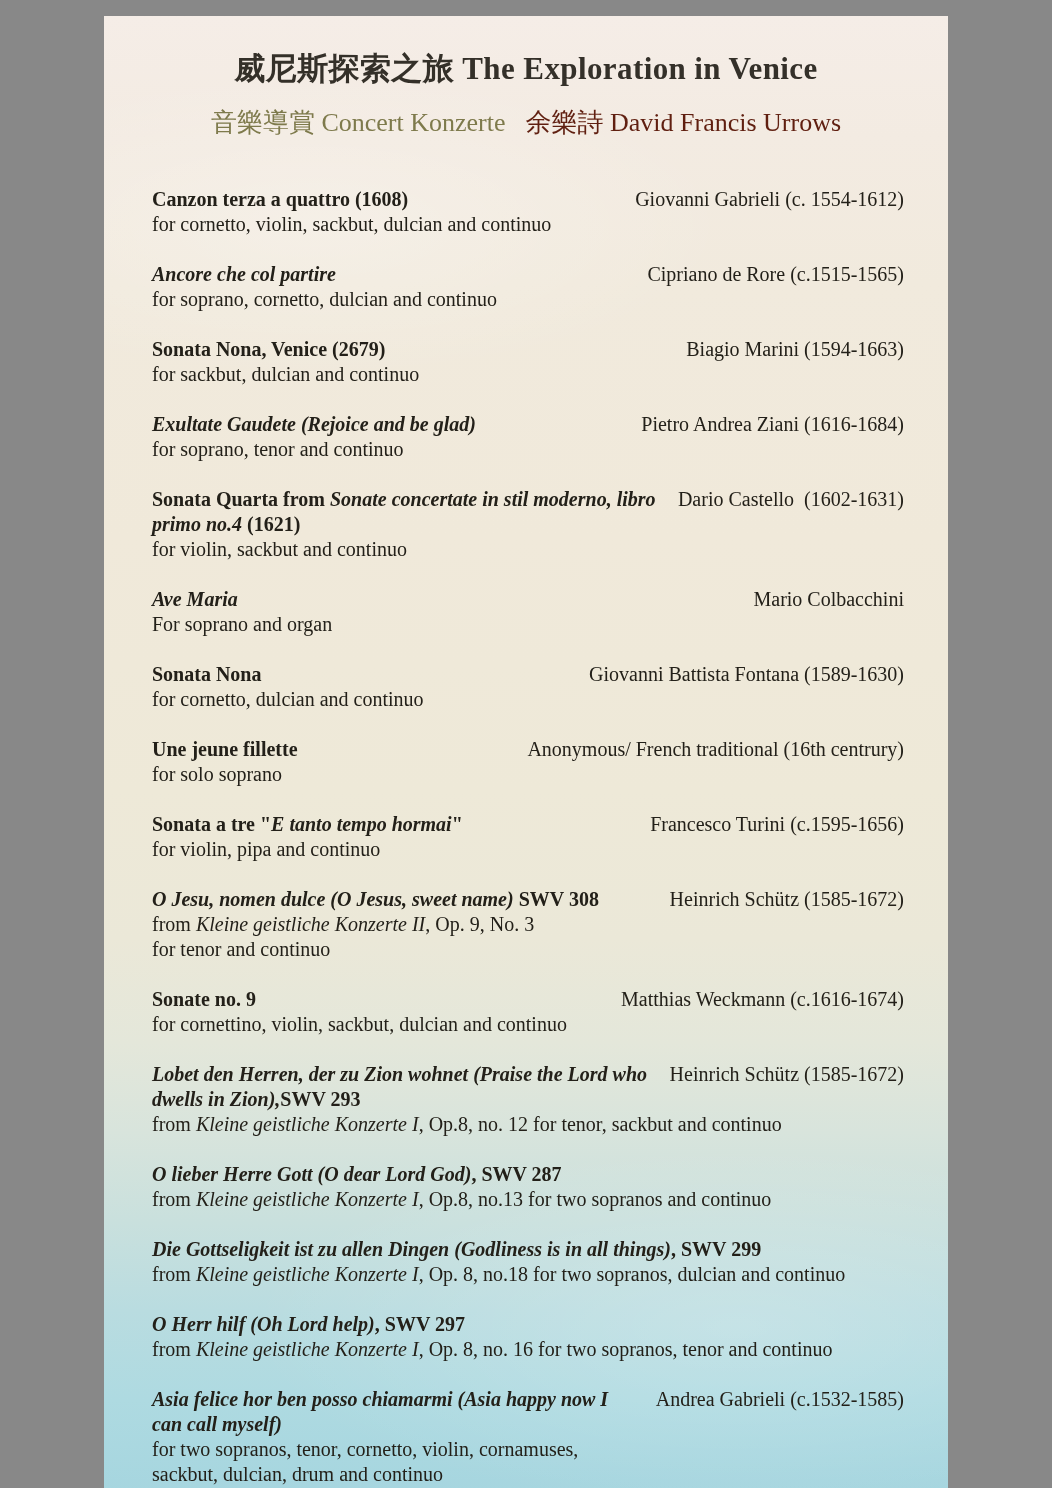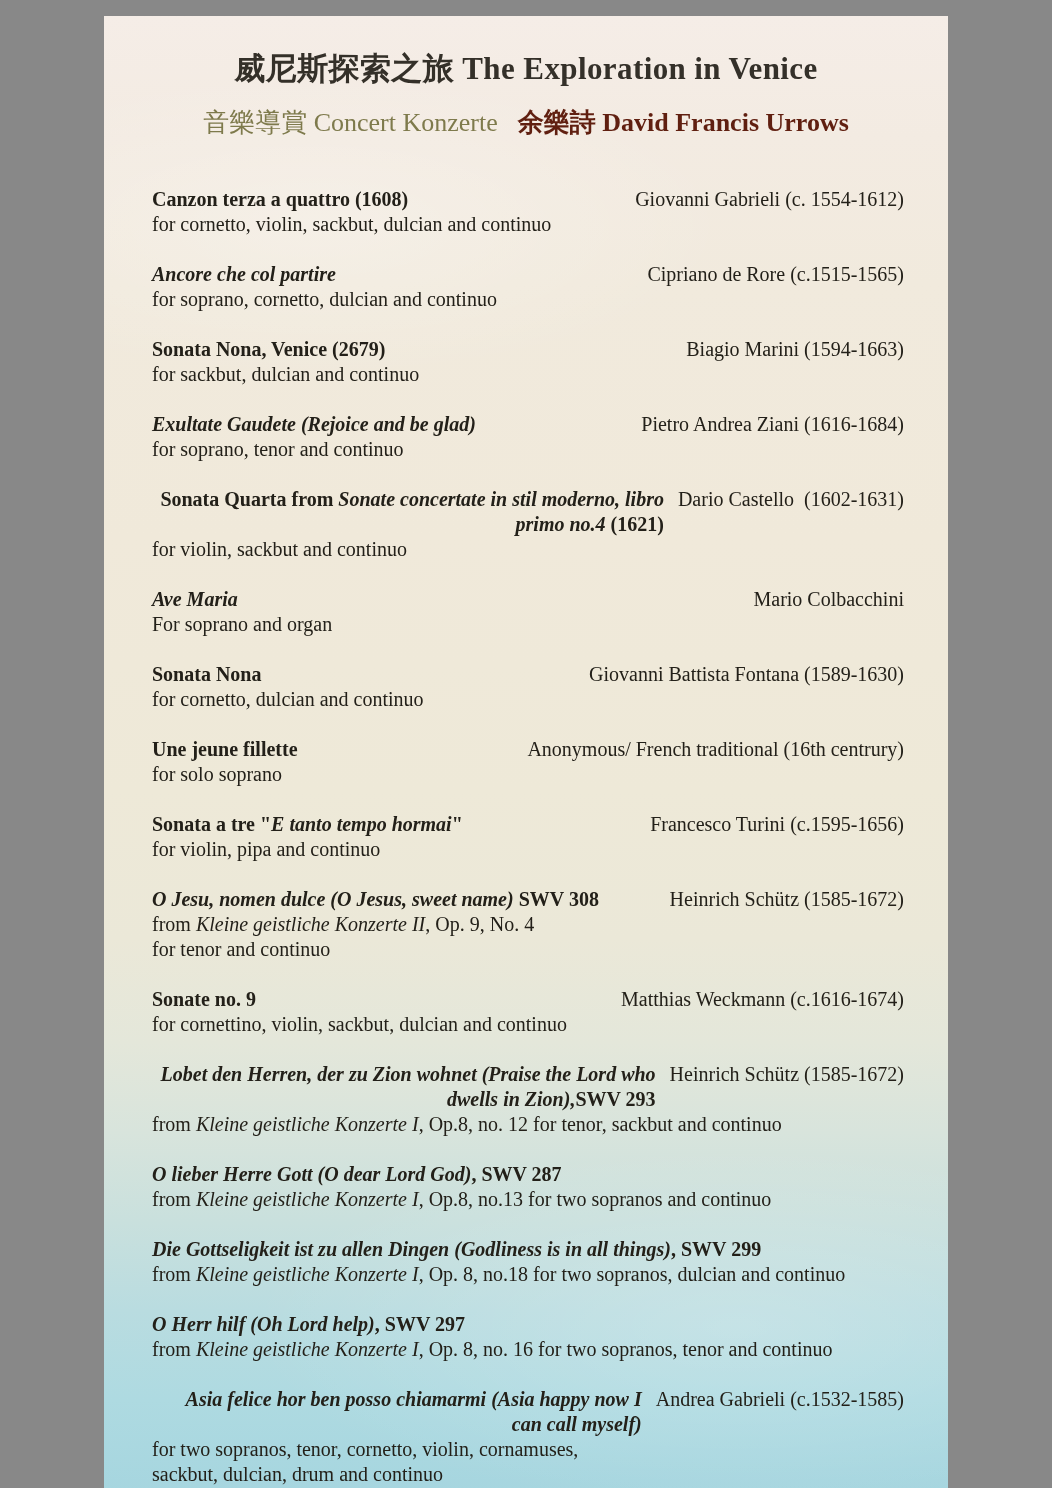--- a/index.html
+++ b/index.html
@@ -31,26 +31,26 @@
   .event-title{
     font-size:31px; font-weight:700; letter-spacing:.4px;
     color:var(--charcoal,#343029);
   }
   .event-date{
     font-size:28px; font-weight:700; margin-top:13px; letter-spacing:.5px;
     color:var(--charcoal,#343029);
   }
   .presenter-line{ font-size:26px; margin-top:15px; }
   .presenter-role{ color:var(--olive,#7e7a4c); }
-  .presenter-name{ color:var(--maroon,#601f10); font-weight:700; margin-left:20px; }
+  .presenter-name{ color:var(--maroon,#601f10); font-weight:400; margin-left:20px; }
 
   .program{ padding:47px 44px 0 48px; }
   .item{ margin-bottom:25px; font-size:20px; line-height:25px; }
   .item-row{ display:flex; justify-content:space-between; align-items:baseline; }
-  .piece-title{ text-align:right; }
+  .piece-title{ text-align:left; }
   .piece-composer{ text-align:right; white-space:pre; flex-shrink:0; padding-left:14px; }
   .piece-detail{ text-align:left; }
   .seg-bold{ font-weight:700; }
   .seg-bold-italic{ font-weight:700; font-style:italic; }
   .seg-italic{ font-style:italic; }
   .seg-regular{ font-weight:400; font-style:normal; }
 </style>
 </head>
 <body>
 
@@ -122,21 +122,21 @@
           <div class="piece-title"><span class="seg-bold">Sonata a tre "</span><span class="seg-bold-italic">E tanto tempo hormai</span><span class="seg-bold">"</span></div>
           <div class="piece-composer">Francesco Turini (c.1595-1656)</div>
         </div>
         <div class="piece-detail"><span class="seg-regular">for violin, pipa and continuo</span></div>
       </div>
       <div class="item">
         <div class="item-row">
           <div class="piece-title"><span class="seg-bold-italic">O Jesu, nomen dulce (O Jesus, sweet name)</span><span class="seg-bold"> SWV 308</span></div>
           <div class="piece-composer">Heinrich Schütz (1585-1672)</div>
         </div>
-        <div class="piece-detail"><span class="seg-regular">from </span><span class="seg-italic">Kleine geistliche Konzerte II</span><span class="seg-regular">, Op. 9, No. 4</span></div>
+        <div class="piece-detail"><span class="seg-regular">from </span><span class="seg-italic">Kleine geistliche Konzerte II</span><span class="seg-regular">, Op. 9, No. 3</span></div>
         <div class="piece-detail"><span class="seg-regular">for tenor and continuo</span></div>
       </div>
       <div class="item">
         <div class="item-row">
           <div class="piece-title"><span class="seg-bold">Sonate no. 9</span></div>
           <div class="piece-composer">Matthias Weckmann (c.1616-1674)</div>
         </div>
         <div class="piece-detail"><span class="seg-regular">for cornettino, violin, sackbut, dulcian and continuo</span></div>
       </div>
       <div class="item">

